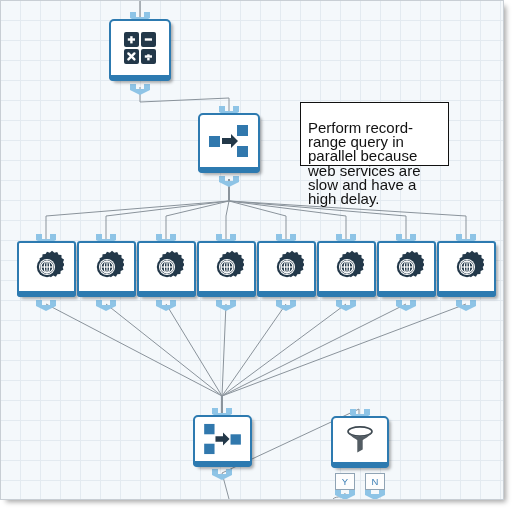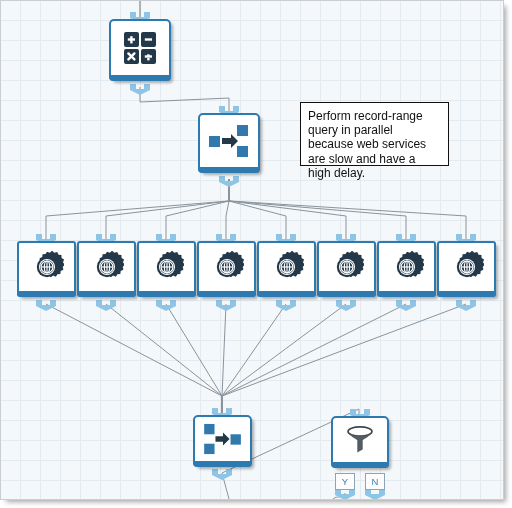--- a/index.html
+++ b/index.html
@@ -71,23 +71,23 @@
   }
   .port svg{display:block;}
 
   
   .note{
     position:absolute;
     box-sizing:border-box;
     background:#ffffff;
     border:1px solid #111111;
     color:#111111;
-    font-size:12px;
+    font-size:15px;
     line-height:14.2px;
-    padding:6px 7px 4px 7px;
+    padding:18px 7px 4px 7px;
     font-family:"Liberation Sans",sans-serif;
   }
 
   
   .branch-label{
     position:absolute;
     box-sizing:border-box;
     width:20px;height:17px;
     background:#fdfdfd;
     border:1px solid #8fa3b4;

